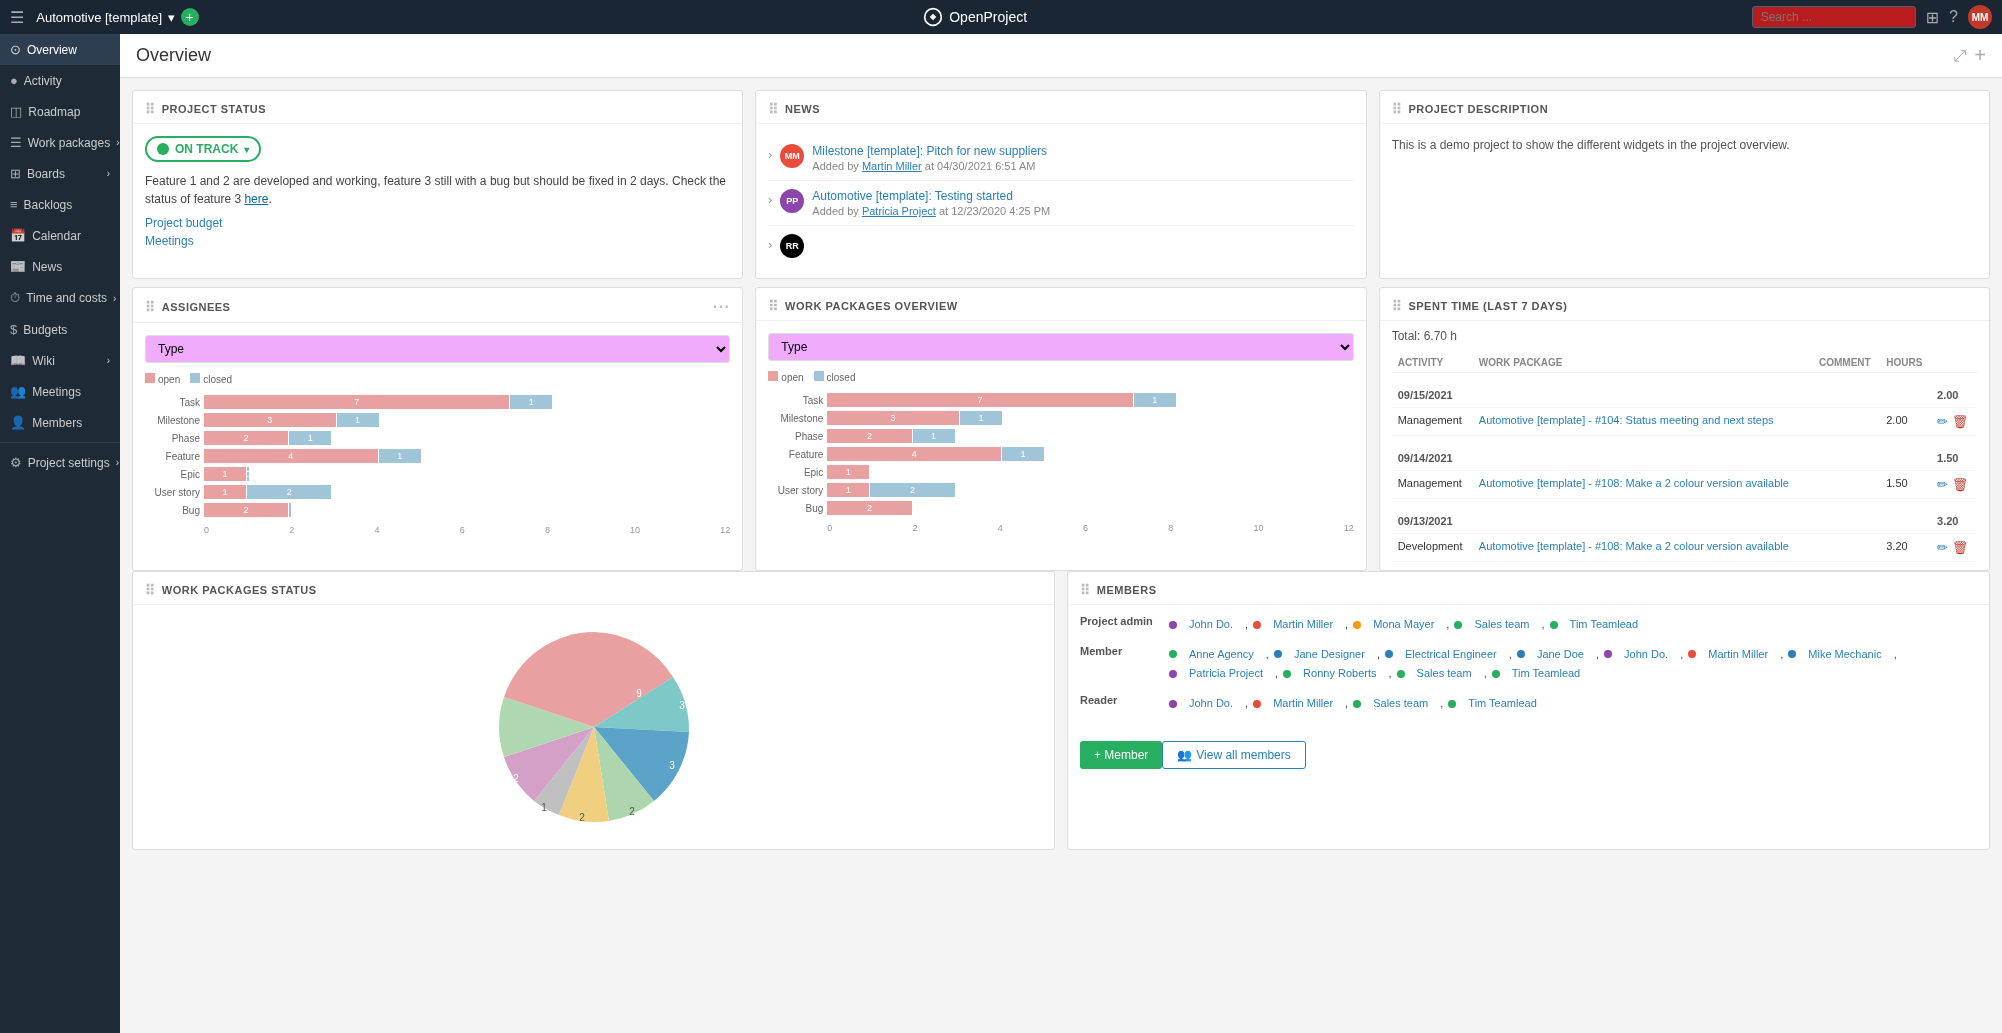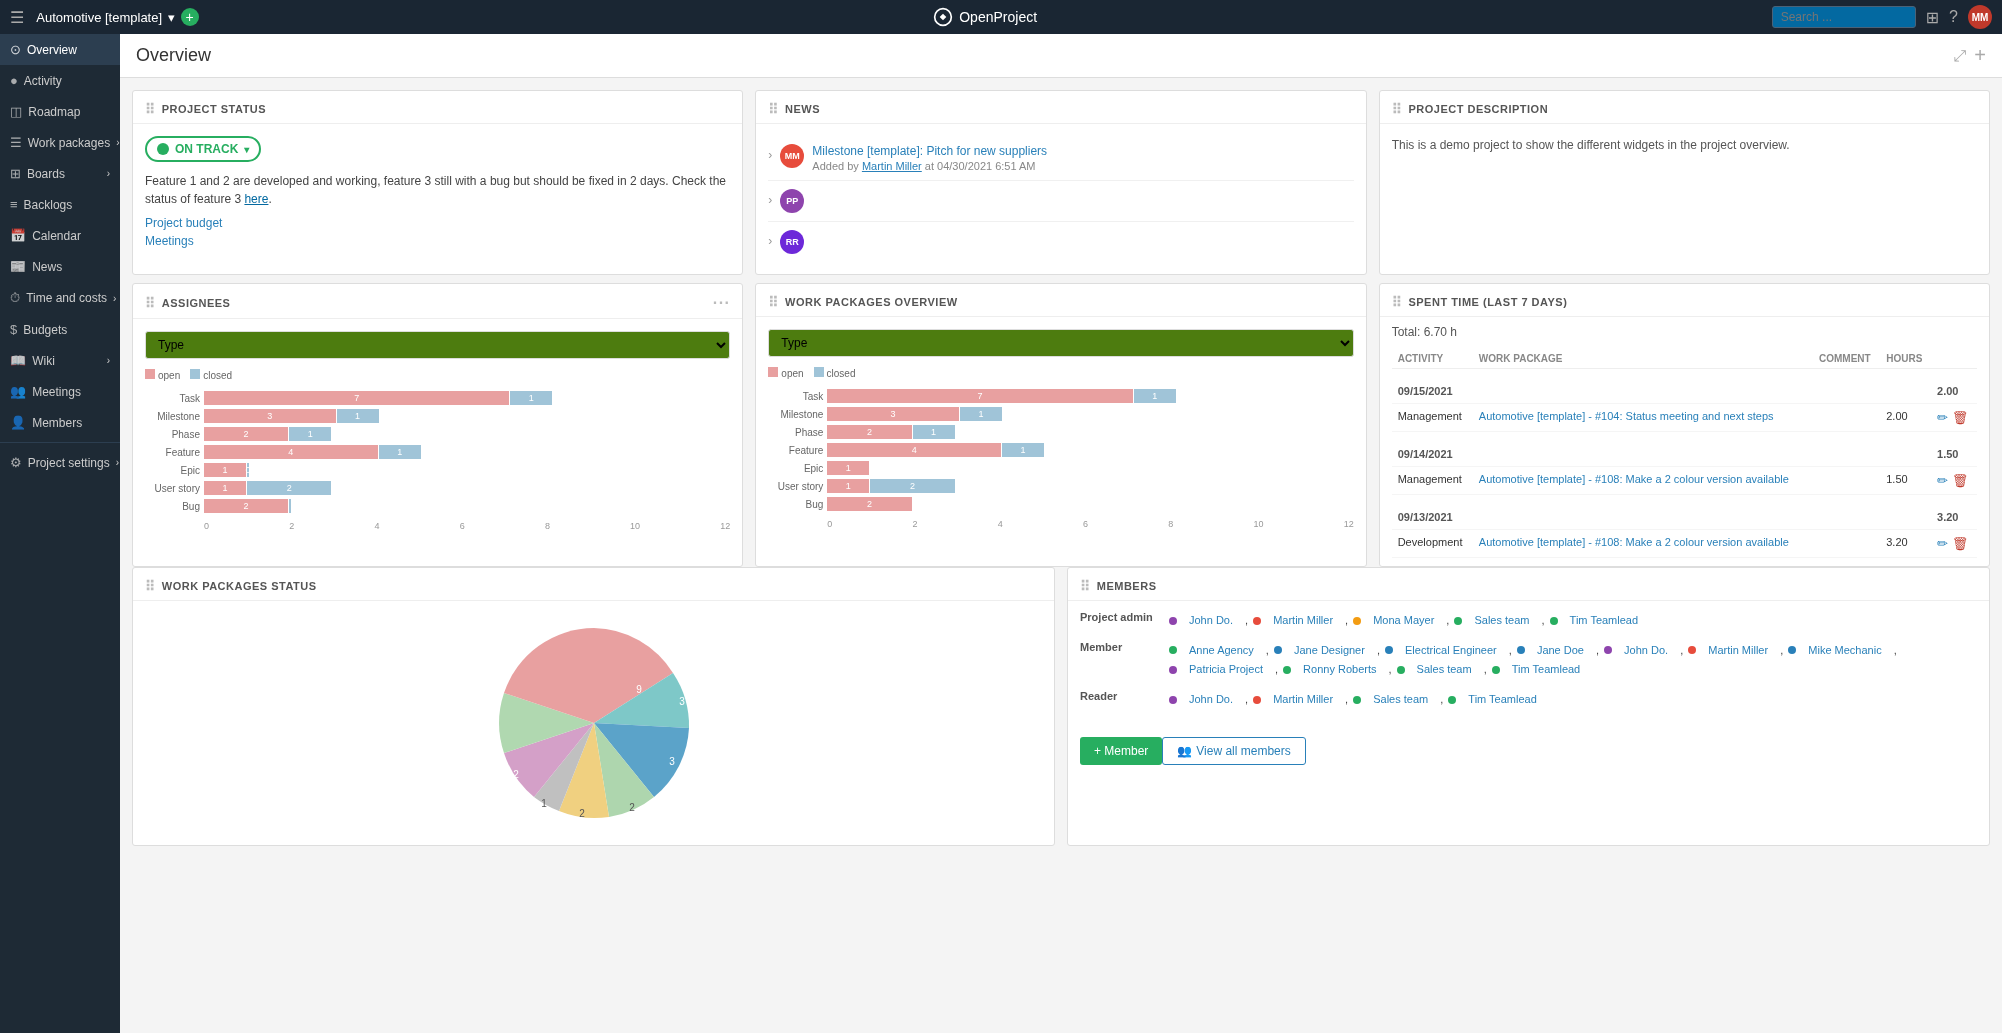--- a/index.html
+++ b/index.html
@@ -3,21 +3,21 @@
   <meta charset="utf-8">
   <style>
     * { box-sizing: border-box; margin: 0; padding: 0; }
     body { font-family: -apple-system, BlinkMacSystemFont, 'Segoe UI', sans-serif; font-size: 12px; background: #f0f0f0; color: #333; display: flex; flex-direction: column; height: 100vh; overflow: hidden; }
 
     
     .topbar { background: #1a2633; color: #fff; height: 34px; display: flex; align-items: center; padding: 0 10px; justify-content: space-between; flex-shrink: 0; }
     .topbar-left { display: flex; align-items: center; gap: 6px; font-size: 13px; }
     .topbar-center { display: flex; align-items: center; gap: 6px; font-size: 14px; font-weight: 500; }
     .topbar-right { display: flex; align-items: center; gap: 10px; }
-    .search-box { background: #0369a1; border: 1px solid #4a6278; color: #ccc; padding: 3px 8px; border-radius: 3px; font-size: 12px; width: 144px; }
+    .search-box { background: #b91c1c; border: 1px solid #4a6278; color: #ccc; padding: 3px 8px; border-radius: 3px; font-size: 12px; width: 164px; }
     .topbar-icon { color: #aaa; font-size: 16px; cursor: pointer; }
     .avatar-circle { width: 24px; height: 24px; border-radius: 50%; background: #c0392b; color: #fff; display: flex; align-items: center; justify-content: center; font-size: 10px; font-weight: bold; cursor: pointer; }
     .hamburger { color: #aaa; font-size: 16px; cursor: pointer; margin-right: 6px; }
 
     
     .app-body { display: flex; flex: 1; overflow: hidden; }
 
     
     .sidebar { width: 120px; background: #1e2a35; color: #ccc; display: flex; flex-direction: column; overflow-y: auto; flex-shrink: 0; }
     .sidebar-item { display: flex; align-items: center; gap: 6px; padding: 8px 10px; font-size: 12px; cursor: pointer; white-space: nowrap; }
@@ -47,21 +47,21 @@
     .news-item:last-child { border-bottom: none; }
     .news-avatar { width: 24px; height: 24px; border-radius: 50%; display: flex; align-items: center; justify-content: center; font-size: 9px; font-weight: bold; color: #fff; flex-shrink: 0; }
     .news-chevron { color: #999; font-size: 12px; margin-top: 4px; }
     .news-content { flex: 1; }
     .news-title { color: #2980b9; font-size: 12px; cursor: pointer; }
     .news-meta { font-size: 11px; color: #888; margin-top: 2px; }
     .news-meta a { color: #2980b9; }
 
     
     .proj-desc { font-size: 12px; color: #555; line-height: 1.6; padding: 12px; }
-    .chart-select { width: 100%; padding: 5px 8px; border: 1px solid #ddd; border-radius: 3px; font-size: 12px; margin-bottom: 10px; background: #4d7c0f; }
+    .chart-select { width: 100%; padding: 5px 8px; border: 1px solid #ddd; border-radius: 3px; font-size: 12px; margin-bottom: 10px; background: #f0abfc; }
     .bar-chart { padding: 4px 0; }
     .bar-row { display: flex; align-items: center; margin-bottom: 4px; gap: 4px; }
     .bar-label { width: 55px; font-size: 10px; color: #666; text-align: right; flex-shrink: 0; }
     .bar-container { flex: 1; display: flex; gap: 1px; height: 14px; align-items: center; }
     .bar-segment { height: 14px; display: flex; align-items: center; justify-content: center; font-size: 9px; color: #fff; min-width: 2px; }
     .bar-open { background: #e8a0a0; }
     .bar-closed { background: #a0c4d8; }
     .bar-legend { display: flex; gap: 10px; font-size: 10px; color: #666; margin-bottom: 6px; }
     .legend-dot { width: 10px; height: 10px; display: inline-block; margin-right: 3px; }
     .chart-axis { display: flex; justify-content: space-between; font-size: 9px; color: #999; padding-left: 59px; }
@@ -231,24 +231,28 @@
             <span class="news-chevron">›</span>
             <div class="news-avatar" style="background:#e74c3c;">MM</div>
             <div class="news-content">
               <div class="news-title">Milestone [template]: Pitch for new suppliers</div>
               <div class="news-meta">Added by <a href="#">Martin Miller</a> at 04/30/2021 6:51 AM</div>
             </div>
           </div>
           <div class="news-item">
             <span class="news-chevron">›</span>
             <div class="news-avatar" style="background:#8e44ad;">PP</div>
+            <div class="news-content">
+              <div class="news-title">Automotive [template]: Testing started</div>
+              <div class="news-meta">Added by <a href="#">Patricia Project</a> at 12/23/2020 4:25 PM</div>
+            </div>
           </div>
           <div class="news-item">
             <span class="news-chevron">›</span>
-            <div class="news-avatar" style="background:#6d28d9;">RR</div>
+            <div class="news-avatar" style="background:#000000;">RR</div>
           </div>
         </div>
       </div>
 
       <div class="widget">
         <div class="widget-header">
           <span class="widget-drag-handle">⠿</span>
           <span>PROJECT DESCRIPTION</span>
         </div>
         <p class="proj-desc">This is a demo project to show the different widgets in the project overview.</p>

